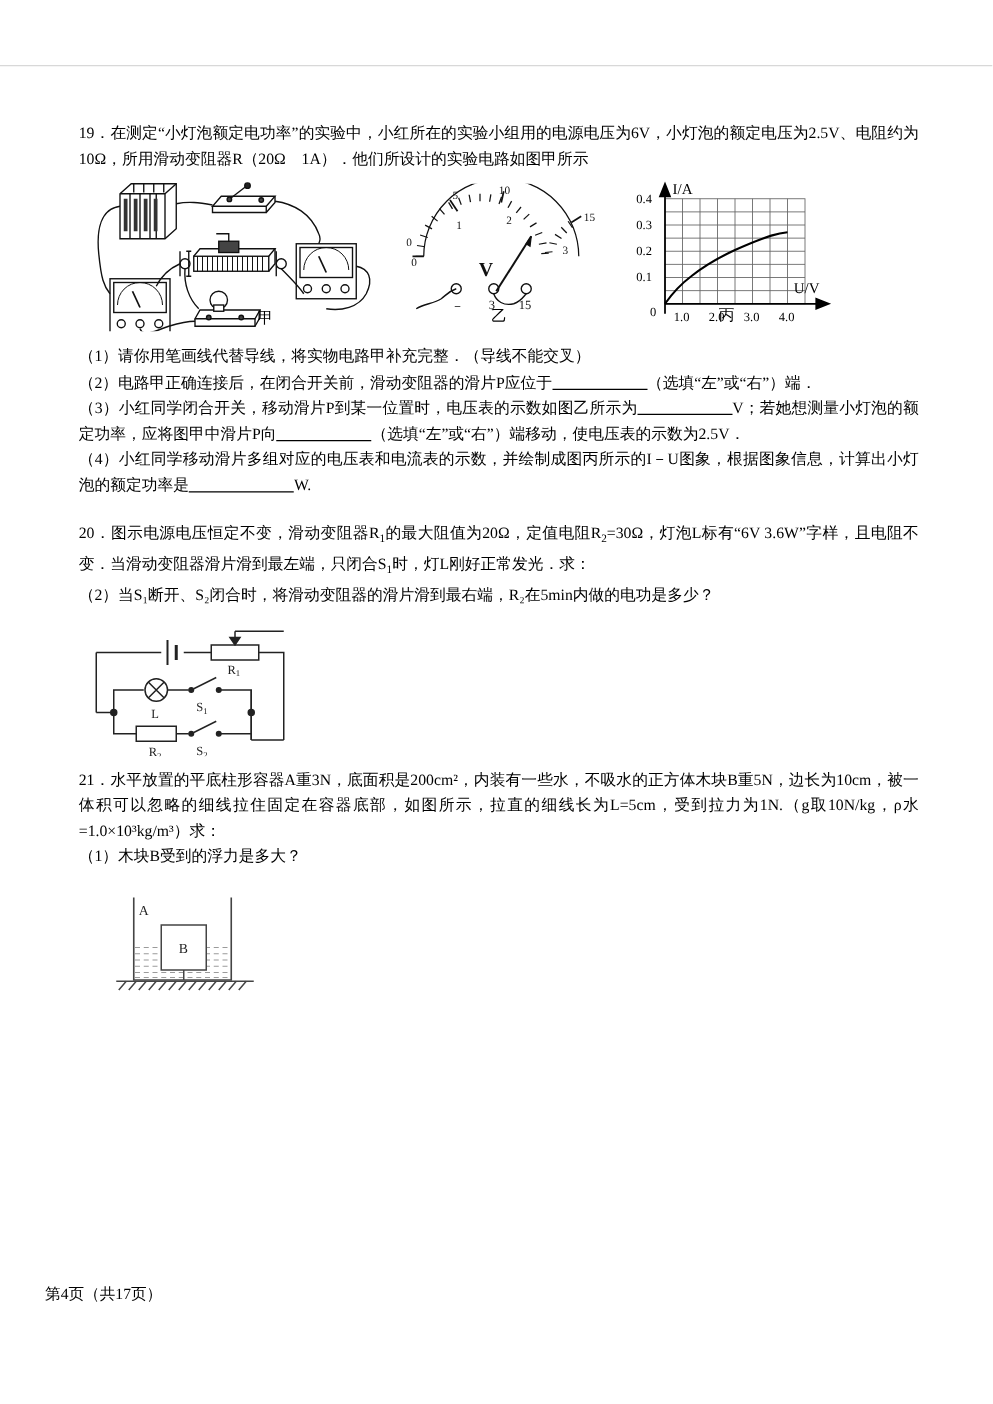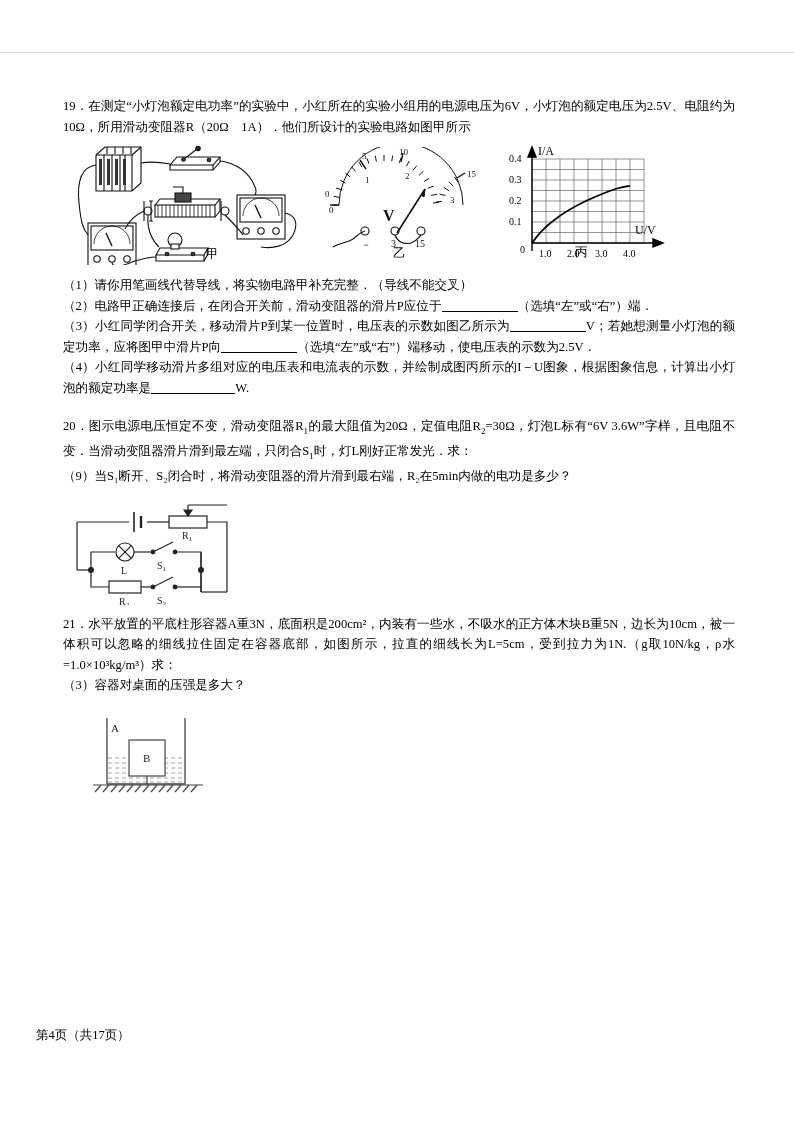--- a/index.html
+++ b/index.html
@@ -312,21 +312,21 @@
       </div>
 
       <div class="para">（1）请你用笔画线代替导线，将实物电路甲补充完整．（导线不能交叉）</div>
       <div class="para"><span>（2）电路甲正确连接后，在闭合开关前，滑动变阻器的滑片P应位于</span><span class="blank"></span><span>（选填“左”或“右”）端．</span></div>
       <div class="para"><span>（3）小红同学闭合开关，移动滑片P到某一位置时，电压表的示数如图乙所示为</span><span class="blank"></span><span>V；若她想测量小灯泡的额定功率，应将图甲中滑片P向</span><span class="blank"></span><span>（选填“左”或“右”）端移动，使电压表的示数为2.5V．</span></div>
       <div class="para"><span>（4）小红同学移动滑片多组对应的电压表和电流表的示数，并绘制成图丙所示的I－U图象，根据图象信息，计算出小灯泡的额定功率是</span><span class="blank wide"></span><span>W.</span></div>
     </div>
 
     <div class="qblock" style="margin-top:18px;">
       <div class="para"><span>20．图示电源电压恒定不变，滑动变阻器R</span><span class="sub">1</span><span>的最大阻值为20Ω，定值电阻R</span><span class="sub">2</span><span>=30Ω，灯泡L标有“6V 3.6W”字样，且电阻不变．当滑动变阻器滑片滑到最左端，只闭合S</span><span class="sub">1</span><span>时，灯L刚好正常发光．求：</span></div>
-      <div class="para">（9）当S₁断开、S₂闭合时，将滑动变阻器的滑片滑到最右端，R₂在5min内做的电功是多少？</div>
+      <div class="para">（2）当S₁断开、S₂闭合时，将滑动变阻器的滑片滑到最右端，R₂在5min内做的电功是多少？</div>
 
       <div class="fig20">
         <svg width="180" height="108" viewBox="0 0 180 108" style="position:absolute;left:-2px;top:4px;">
           <g stroke="#222" stroke-width="1.2" fill="none">
 
             <path d="M16 25 L68 25"></path>
             <path d="M86 25 L108 25"></path>
             <path d="M146 25 L166 25 L166 95"></path>
             <path d="M16 25 L16 73"></path>
 
@@ -368,21 +368,21 @@
             <text x="96" y="72"><tspan>S</tspan><tspan font-size="7" dy="2">1</tspan></text>
             <text x="58" y="108"><tspan>R</tspan><tspan font-size="7" dy="2">2</tspan></text>
             <text x="96" y="107"><tspan>S</tspan><tspan font-size="7" dy="2">2</tspan></text>
           </g>
         </svg>
       </div>
     </div>
 
     <div class="qblock" style="margin-top:6px;">
       <div class="para">21．水平放置的平底柱形容器A重3N，底面积是200cm²，内装有一些水，不吸水的正方体木块B重5N，边长为10cm，被一体积可以忽略的细线拉住固定在容器底部，如图所示，拉直的细线长为L=5cm，受到拉力为1N.（g取10N/kg，ρ水=1.0×10³kg/m³）求：</div>
-      <div class="para">（3）容器对桌面的压强是多大？</div>
+      <div class="para">（1）木块B受到的浮力是多大？</div>
 
       <div class="fig21">
         <svg width="160" height="90" viewBox="0 0 160 90" style="position:absolute;left:14px;top:6px;">
 
           <rect x="30" y="44" width="78" height="30" fill="#fff"></rect>
           <g stroke="#9a9a9a" stroke-width="0.9" stroke-dasharray="4 3">
             <path d="M31 48 L107 48 M31 53 L107 53 M31 58 L107 58 M31 63 L107 63 M31 68 L107 68 M31 72 L107 72"></path>
           </g>
 
           <rect x="52" y="30" width="36" height="36" fill="#fff" stroke="#444" stroke-width="1.2"></rect>

